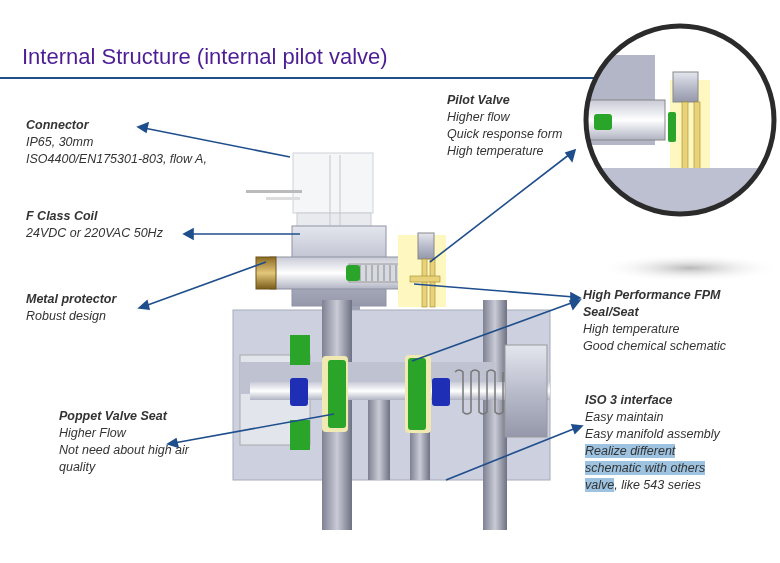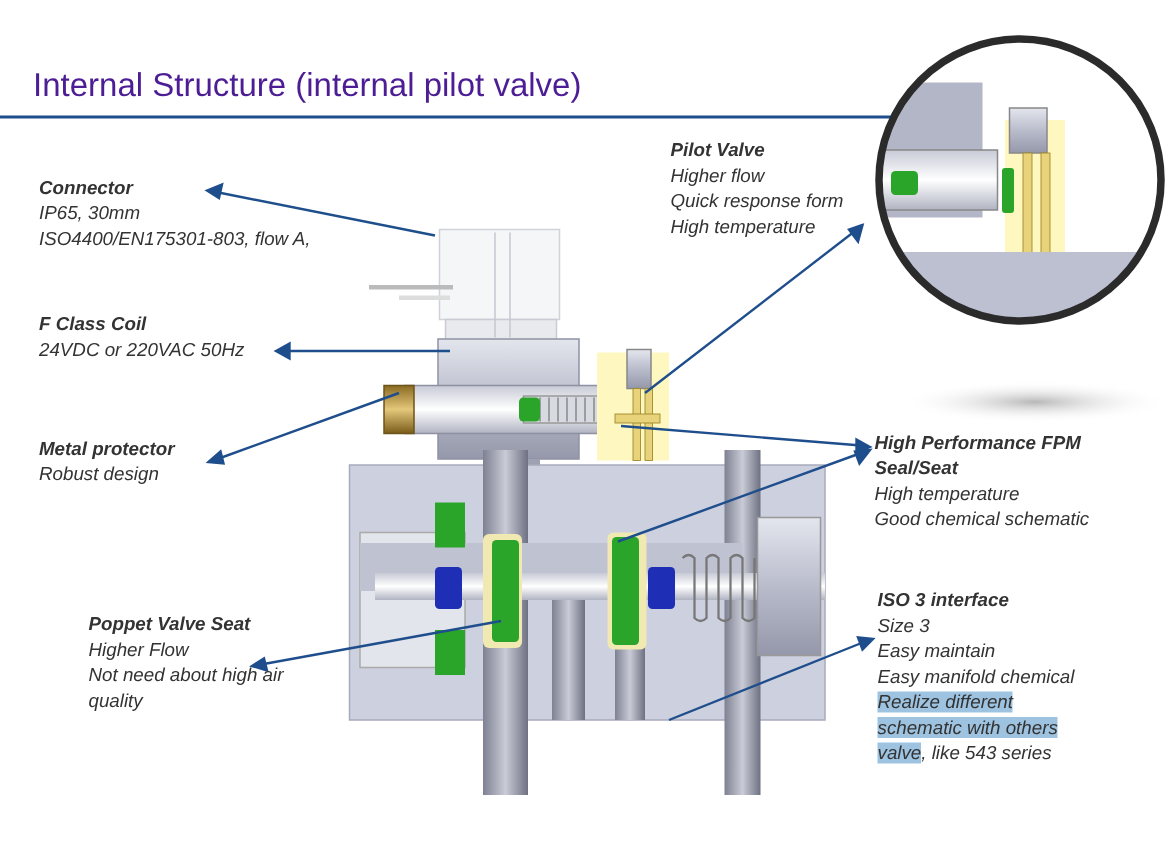--- a/index.html
+++ b/index.html
@@ -196,19 +196,18 @@
 
 <div class="callout" style="left:583px;top:287px;">
   <div class="hd">High Performance FPM</div>
   <div class="hd">Seal/Seat</div>
   <div>High temperature</div>
   <div>Good chemical schematic</div>
 </div>
 
 <div class="callout" style="left:585px;top:392px;">
   <div class="hd">ISO 3 interface</div>
-  <div>Size 3</div>
   <div>Easy maintain</div>
-  <div>Easy manifold chemical</div>
+  <div>Easy manifold assembly</div>
   <div><span class="hl">Realize different</span></div>
   <div><span class="hl">schematic with others</span></div>
   <div><span class="hl">valve</span><span>, like 543 series</span></div>
 </div>
 
 </body></html>

